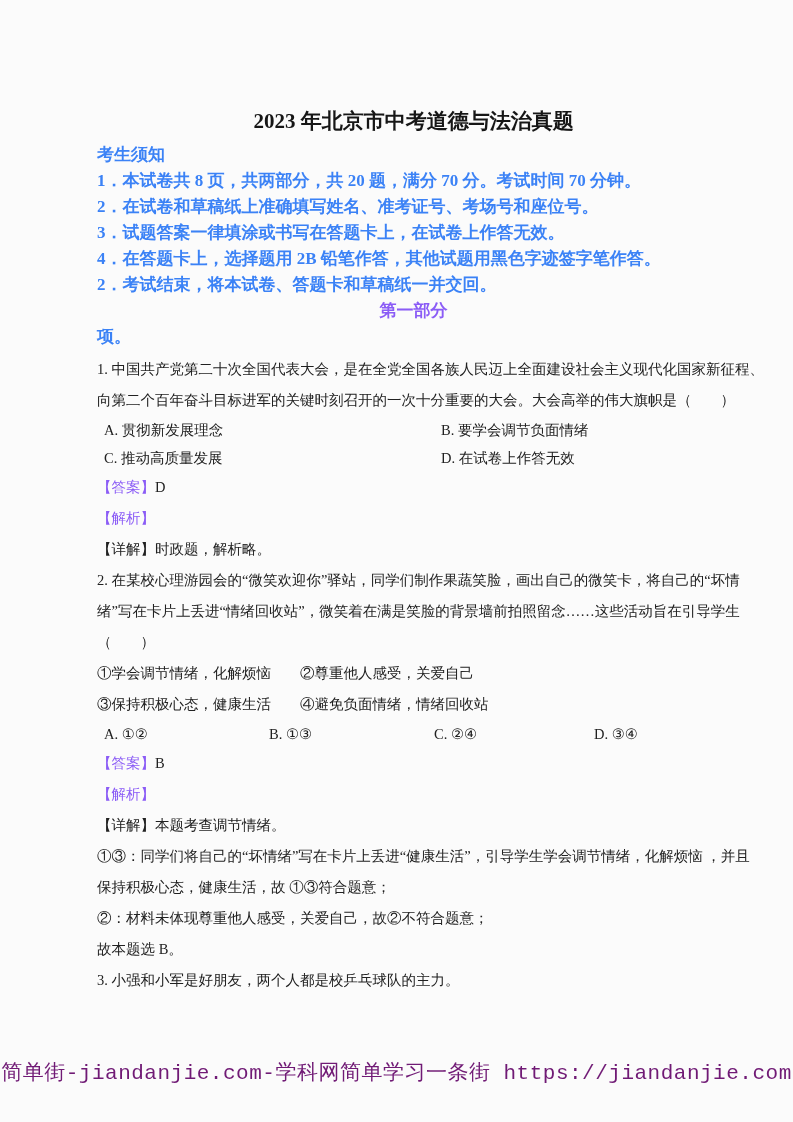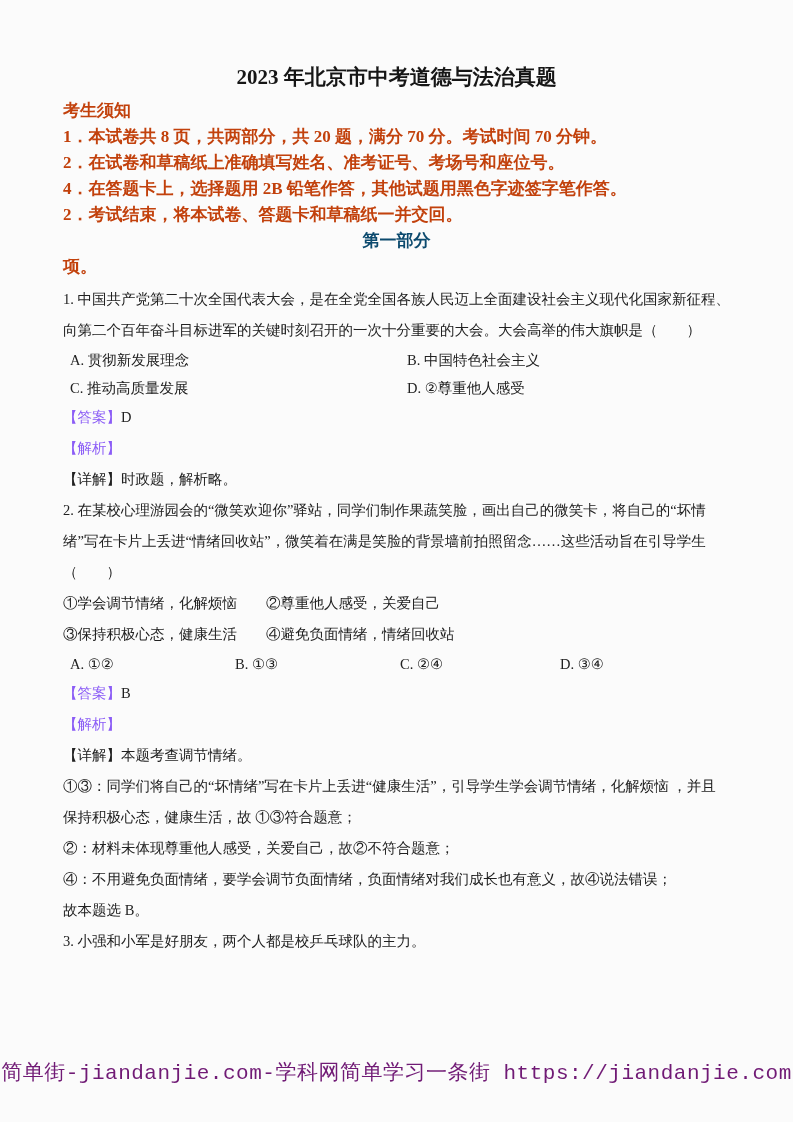--- a/index.html
+++ b/index.html
@@ -4,44 +4,44 @@
 <style>
   html, body { margin: 0; padding: 0; }
   body {
     width: 793px; height: 1122px;
     background: #fbfbfb;
     color: #212121;
     font-family: "Liberation Serif", "DejaVu Serif", serif;
     position: relative;
     overflow: hidden;
   }
-  .content { padding: 62px 63px 0 63px; }
+  .content { padding: 62px 63px 0 97px; margin-top: 44px; }
 
   .doc-title {
     text-align: center;
     font-size: 21px;
     font-weight: bold;
     line-height: 30px;
     margin-bottom: 6px;
     color: #161616;
   }
 
   .notice-heading, .notice-item, .intro-line {
     font-size: 17px;
     font-weight: bold;
     line-height: 26px;
-    color: #c2410c;
+    color: #3b82f6;
     white-space: nowrap;
   }
   .part-heading {
     font-size: 17px;
     font-weight: bold;
     line-height: 26px;
     text-align: center;
-    color: #0c4a6e;
+    color: #8b5cf6;
   }
 
   .qa { margin-top: 4px; font-size: 14.5px; }
   .row { line-height: 31px; white-space: nowrap; }
   .opt2 {
     display: grid;
     grid-template-columns: 337px 1fr;
     padding-left: 7px;
     line-height: 28px;
   }
@@ -68,38 +68,39 @@
 <body>
 
 <div class="content">
 
   <div class="doc-title">2023 年北京市中考道德与法治真题</div>
 
   <div>
     <div class="notice-heading">考生须知</div>
     <div class="notice-item">1．本试卷共 8 页，共两部分，共 20 题，满分 70 分。考试时间 70 分钟。</div>
     <div class="notice-item">2．在试卷和草稿纸上准确填写姓名、准考证号、考场号和座位号。</div>
+    <div class="notice-item">3．试题答案一律填涂或书写在答题卡上，在试卷上作答无效。</div>
     <div class="notice-item">4．在答题卡上，选择题用 2B 铅笔作答，其他试题用黑色字迹签字笔作答。</div>
     <div class="notice-item">2．考试结束，将本试卷、答题卡和草稿纸一并交回。</div>
   </div>
 
   <div class="part-heading">第一部分</div>
   <div class="intro-line">项。</div>
 
   <div class="qa">
 
     <div class="row">1. 中国共产党第二十次全国代表大会，是在全党全国各族人民迈上全面建设社会主义现代化国家新征程、</div>
     <div class="row">向第二个百年奋斗目标进军的关键时刻召开的一次十分重要的大会。大会高举的伟大旗帜是（　　）</div>
     <div class="opt2">
       <span>A. 贯彻新发展理念</span>
-      <span>B. 中国特色社会主义</span>
+      <span>B. 要学会调节负面情绪</span>
     </div>
     <div class="opt2">
       <span>C. 推动高质量发展</span>
-      <span>D. ②尊重他人感受</span>
+      <span>D. 在试卷上作答无效</span>
     </div>
     <div class="row">
       <span class="lbl-blue">【答案】</span><span>D</span>
     </div>
     <div class="row">
       <span class="lbl-blue">【解析】</span>
     </div>
     <div class="row">
       <span>【详解】</span><span>时政题，解析略。</span>
     </div>
@@ -120,21 +121,20 @@
     </div>
     <div class="row">
       <span class="lbl-blue">【解析】</span>
     </div>
     <div class="row">
       <span>【详解】</span><span>本题考查调节情绪。</span>
     </div>
     <div class="row">①③：同学们将自己的“坏情绪”写在卡片上丢进“健康生活”，引导学生学会调节情绪，化解烦恼 ，并且</div>
     <div class="row">保持积极心态，健康生活，故 ①③符合题意；</div>
     <div class="row">②：材料未体现尊重他人感受，关爱自己，故②不符合题意；</div>
-    <div class="row">④：不用避免负面情绪，要学会调节负面情绪，负面情绪对我们成长也有意义，故④说法错误；</div>
     <div class="row">故本题选 B。</div>
 
     <div class="row">3. 小强和小军是好朋友，两个人都是校乒乓球队的主力。</div>
 
   </div>
 </div>
 
 <div class="footer">简单街-jiandanjie.com-学科网简单学习一条街 https://jiandanjie.com</div>
 
 </body></html>

